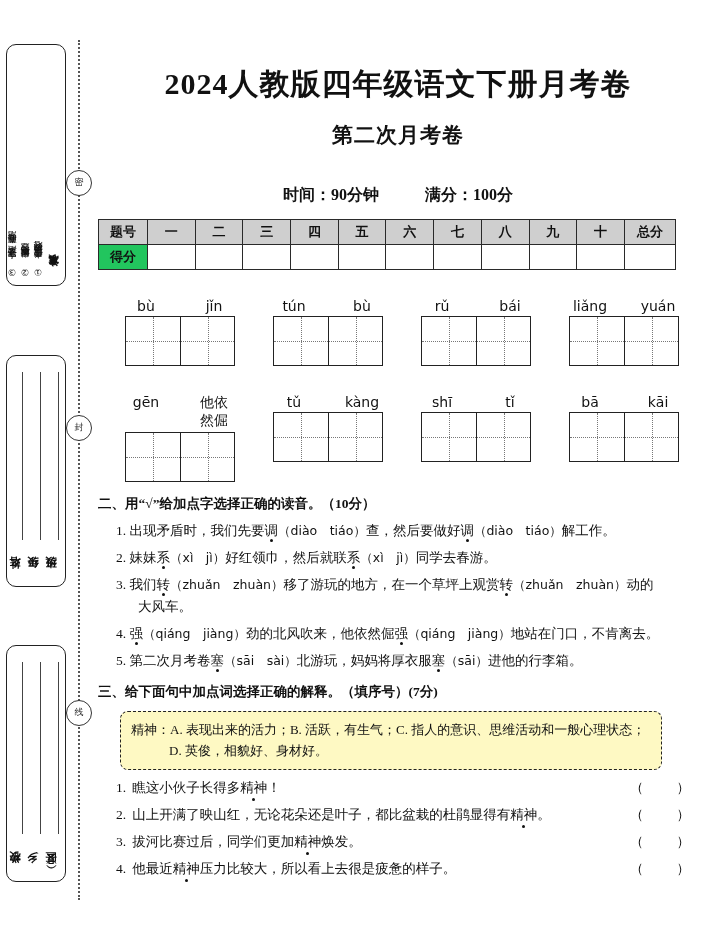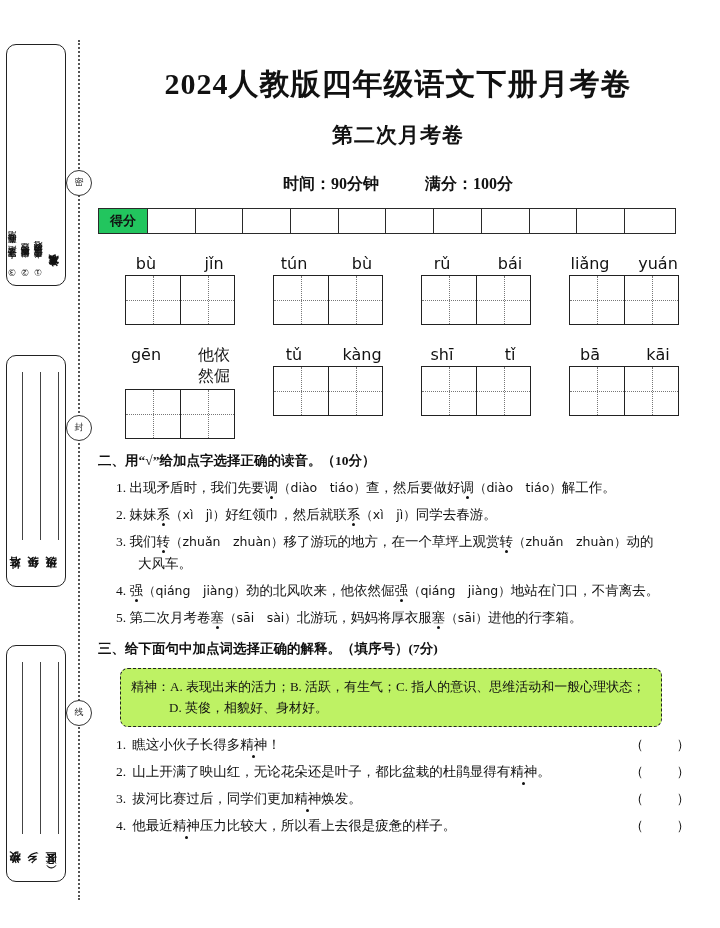--- a/index.html
+++ b/index.html
@@ -64,21 +64,21 @@
 
   .title{
     text-align:center;font-size:30px;font-weight:bold;
     margin-top:64px;letter-spacing:1px;white-space:nowrap;
   }
   .subtitle{
     text-align:center;font-size:21px;font-weight:bold;
     margin-top:16px;letter-spacing:1px;
   }
   .meta{
-    text-align:center;font-size:16px;font-weight:bold;margin-top:25px;
+    text-align:center;font-size:16px;font-weight:bold;margin-top:36px;
   }
   .meta span.gap{display:inline-block;width:46px;}
 
   table.score{
     border-collapse:collapse;margin-top:13px;width:578px;
     table-layout:fixed;
   }
   table.score td{
     border:1px solid #2a2a2a;height:22px;text-align:center;
     font-size:13px;font-weight:bold;
@@ -87,22 +87,22 @@
   table.score td.rowhead{background:#22c55e;width:46px;}
   table.score td.total{width:48px;}
 
   .sec-title{
     font-size:13.5px;font-weight:bold;margin-top:13px;letter-spacing:0px;
   }
 
   
   .pyrow{display:flex;margin-top:12px;padding-left:8px;}
   .pygroup{width:148px;}
-  .pylabels{display:flex;font-size:16px;font-family:"DejaVu Sans",sans-serif;
-            justify-content:space-around;width:108px;margin:8px auto 2px auto;gap:28px;}
+  .pylabels{display:flex;font-size:14px;font-family:"DejaVu Sans",sans-serif;
+            justify-content:space-around;width:108px;margin:16px auto 2px auto;gap:28px;}
   .pylabels span{display:block;width:54px;text-align:center;}
   .grid{
     width:108px;height:48px;margin:0 auto;
     border:1.5px solid #222;display:flex;position:relative;background:#fff;
   }
   .gcell{
     width:54px;height:48px;position:relative;box-sizing:border-box;
   }
   .gcell + .gcell{border-left:1.5px solid #222;}
   .gcell:before{
@@ -123,21 +123,21 @@
   .dotchar{position:relative;}
   .dotchar:after{
     content:"";position:absolute;left:50%;bottom:-4px;margin-left:-1.5px;
     width:3px;height:3px;border-radius:50%;background:#111;
   }
 
   .defbox{
     margin:10px 0 0 22px;width:520px;
     border:1px dashed #222;border-radius:8px;
     padding:7px 10px;font-size:13px;line-height:1.65;
-    background:#bef264;
+    background:#fef9c3;
   }
   .defbox .d2{padding-left:38px;}
 
   .ansline{
     display:flex;align-items:baseline;font-size:13.5px;margin-top:9px;padding-left:18px;
   }
   .ansline .txt{flex:0 0 auto;}
   .ansline .fill{flex:1 1 auto;}
   .ansline .paren{flex:0 0 auto;width:74px;text-align:center;letter-spacing:2px;}
 </style>
@@ -183,20 +183,34 @@
 
     <div class="title">2024人教版四年级语文下册月考卷</div>
     <div class="subtitle">第二次月考卷</div>
 
     <div class="meta">
       <span>时间：90分钟</span><span class="gap"></span><span>满分：100分</span>
     </div>
 
     <table class="score">
       <tbody>
+          <tr class="head">
+        <td class="rowhead">题号</td>
+        <td>一</td>
+        <td>二</td>
+        <td>三</td>
+        <td>四</td>
+        <td>五</td>
+        <td>六</td>
+        <td>七</td>
+        <td>八</td>
+        <td>九</td>
+        <td>十</td>
+        <td class="total">总分</td>
+      </tr>
       <tr>
         <td class="rowhead">得分</td>
         <td></td>
         <td></td>
         <td></td>
         <td></td>
         <td></td>
         <td></td>
         <td></td>
         <td></td>

